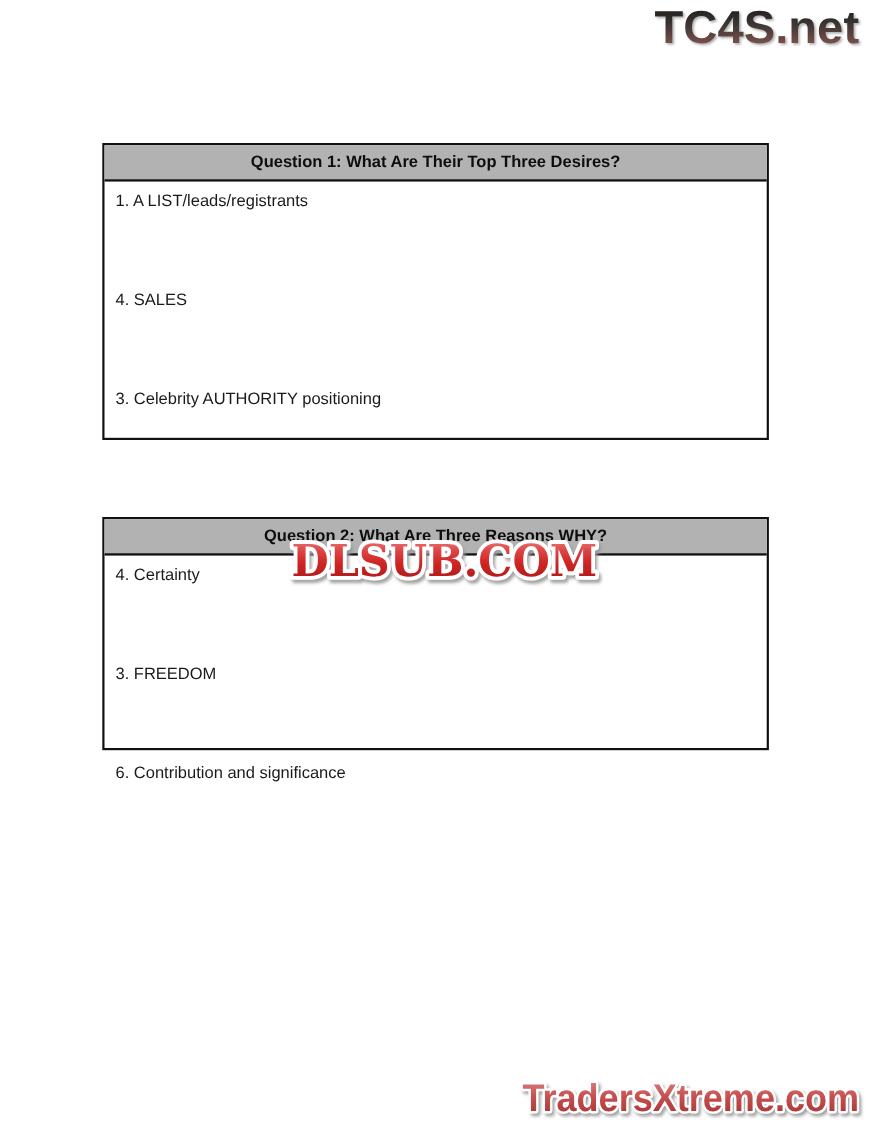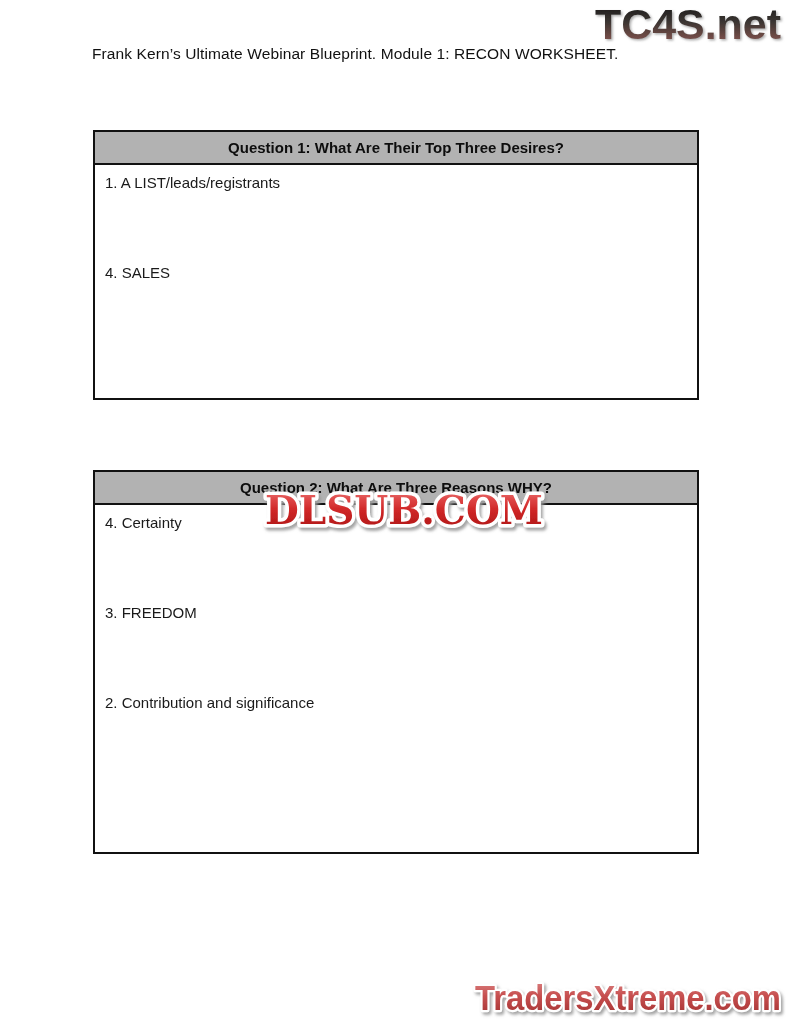--- a/index.html
+++ b/index.html
@@ -33,21 +33,21 @@
   }
   .qtable {
     position: absolute;
     left: 93px;
     width: 606px;
     border: 2px solid #111111;
     box-sizing: border-box;
     background: #ffffff;
   }
   .qtable-1 { top: 130px; height: 270px; }
-  .qtable-2 { top: 470px; height: 384px; }
+  .qtable-2 { top: 470px; height: 212px; }
   .qtable .qheader {
     height: 31px;
     background: #b2b2b2;
     border-bottom: 2px solid #111111;
     text-align: center;
     line-height: 31px;
     font-size: 15px;
     font-weight: bold;
     color: #0d0d0d;
   }
@@ -96,36 +96,36 @@
         <stop offset="75%" stop-color="#6e4a45"></stop>
         <stop offset="100%" stop-color="#8c625c"></stop>
       </linearGradient>
       <filter id="f-tc4s" x="-20%" y="-20%" width="140%" height="140%">
         <feDropShadow dx="1.5" dy="1.5" stdDeviation="1.2" flood-color="#8a8a8a" flood-opacity="0.7"></feDropShadow>
       </filter>
     </defs>
     <text x="100" y="38" text-anchor="middle" font-family="Liberation Sans, sans-serif" font-weight="bold" font-size="42" textLength="186" lengthAdjust="spacingAndGlyphs" fill="url(#g-tc4s)" filter="url(#f-tc4s)">TC4S.net</text>
   </svg>
 
-  <div class="title-line">Frank Kern’s Ultimate Webinar Blueprint. Module 1: RECON WORKSHEET.</div>
 
   <div class="qtable qtable-1">
     <div class="qheader">Question 1: What Are Their Top Three Desires?</div>
     <div class="qbody">
       <div class="qitem row-1">1. A LIST/leads/registrants</div>
       <div class="qitem row-2">4. SALES</div>
+      <div class="qitem row-3">3. Celebrity AUTHORITY positioning</div>
     </div>
   </div>
 
   <div class="qtable qtable-2">
     <div class="qheader">Question 2: What Are Three Reasons WHY?</div>
     <div class="qbody">
       <div class="qitem row-1">4. Certainty</div>
       <div class="qitem row-2">3. FREEDOM</div>
-      <div class="qitem row-3">2. Contribution and significance</div>
+      <div class="qitem row-3">6. Contribution and significance</div>
     </div>
   </div>
 
   <svg class="wm-dlsub" viewBox="0 0 304 58" aria-hidden="true">
     <defs>
       <linearGradient id="g-dlsub" x1="0" y1="0" x2="0" y2="1">
         <stop offset="0%" stop-color="#ef8585"></stop>
         <stop offset="30%" stop-color="#dd4444"></stop>
         <stop offset="52%" stop-color="#cf2626"></stop>
         <stop offset="100%" stop-color="#a81414"></stop>

